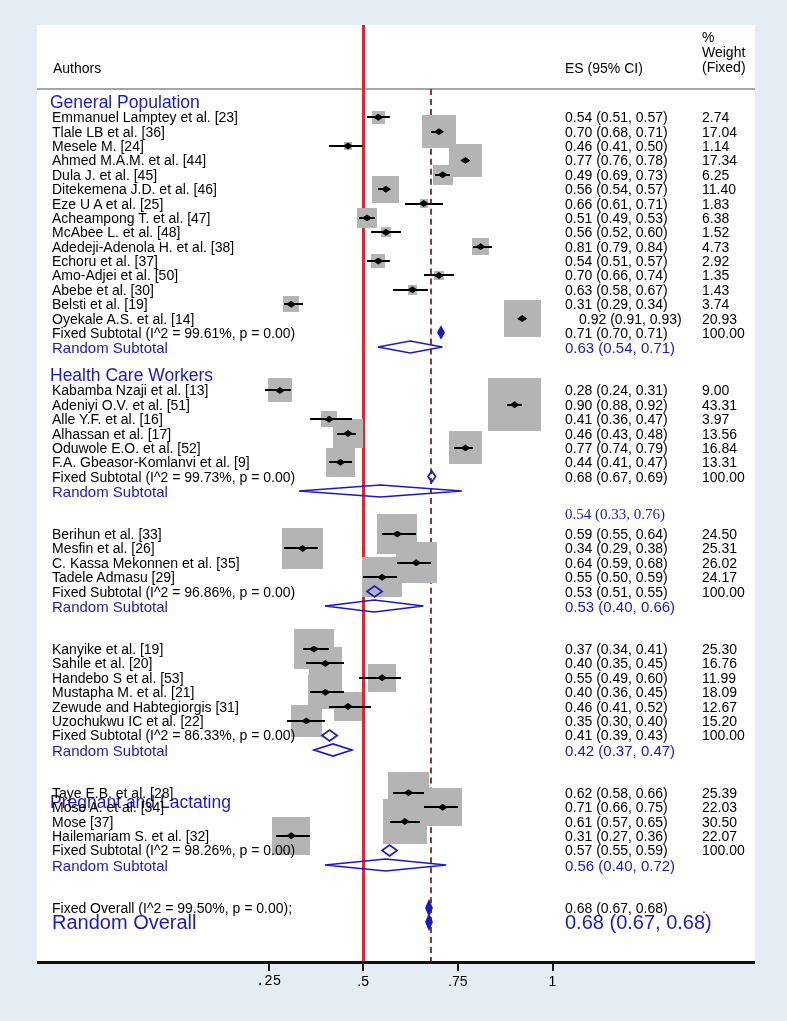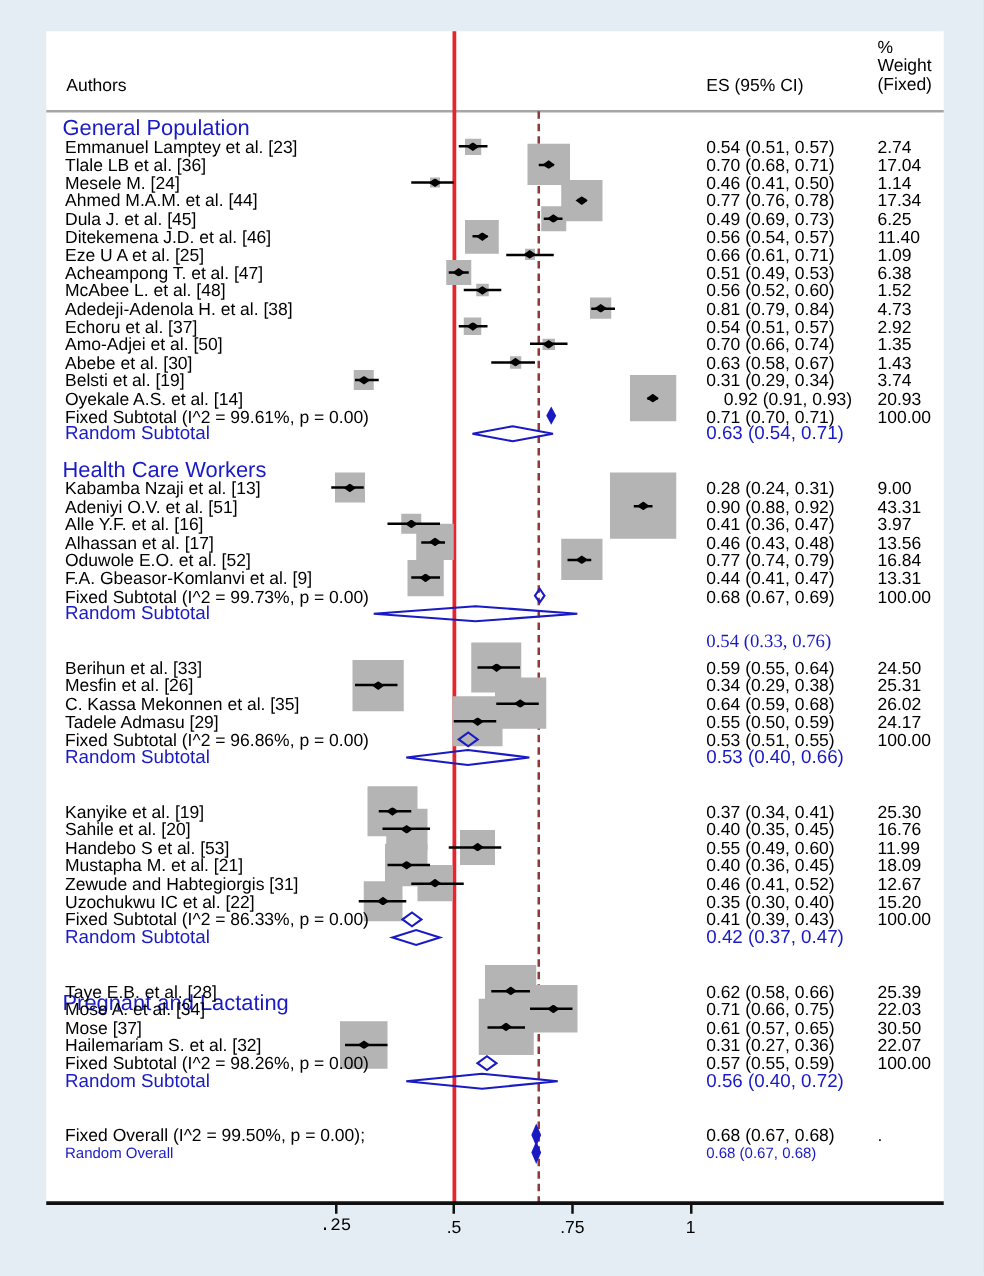--- a/index.html
+++ b/index.html
@@ -4,21 +4,21 @@
 <style>
   html,body{margin:0;padding:0;}
   body{font-family:"Liberation Sans", sans-serif; background:#cfd8df;}
   #frame{position:relative; width:787px; height:1021px; background:#E3EDF3; overflow:hidden;}
   #plot-area{position:absolute; left:37px; top:25px; width:718px; height:938px; background:#ffffff;}
   .abs{position:absolute;}
   .rowtext{position:absolute; white-space:nowrap; line-height:1; transform:translateY(-50%);}
   .study-label{font-size:14px; color:#000;}
   .section-label{font-size:17.5px; color:#1A1AC4;}
   .random-label{font-size:15px; color:#1A1AC4;}
-  .overall-random-label{font-size:12px; color:#1A1AC4;}
+  .overall-random-label{font-size:20px; color:#1A1AC4;}
   .es-col{left:528px;}
   .wt-col{left:665px;}
   #header-sep{position:absolute; left:0; top:63px; width:718px; height:2px; background:#a6a6a6;}
   #axis-line{position:absolute; left:0; top:936px; width:718px; height:2px; background:#101010;}
   #ref-solid{position:absolute; top:0; width:3px; height:938px; background:#E8232B;}
   #ref-dashed{position:absolute; top:64px; height:874px; width:0; border-left:2px dashed #8F3838;}
   .hdr{position:absolute; font-size:14px; color:#000; line-height:1;}
   #weight-hdr{line-height:15px; white-space:pre-line;}
   .ci-line{position:absolute; height:2px; background:#000;}
   .wbox{position:absolute; background:#b4b4b4;}
@@ -107,21 +107,21 @@
         <div class="rowtext study-label wt-col" style="top: 149.85px;">6.25</div>
         <div class="ci-line" style="left: 341.323px; top: 163.22px; width: 11.361px;"></div>
         <div class="pt-marker" style="left: 343.897px; top: 160.72px;"></div>
         <div class="rowtext study-label" style="left: 15px; top: 164.22px;">Ditekemena J.D. et al. [46]</div>
         <div class="rowtext study-label es-col" style="top: 164.22px;">0.56 (0.54, 0.57)</div>
         <div class="rowtext study-label wt-col" style="top: 164.22px;">11.40</div>
         <div class="ci-line" style="left: 367.832px; top: 177.59px; width: 37.87px;"></div>
         <div class="pt-marker" style="left: 381.767px; top: 175.09px;"></div>
         <div class="rowtext study-label" style="left: 15px; top: 178.59px;">Eze U A et al. [25]</div>
         <div class="rowtext study-label es-col" style="top: 178.59px;">0.66 (0.61, 0.71)</div>
-        <div class="rowtext study-label wt-col" style="top: 178.59px;">1.09</div>
+        <div class="rowtext study-label wt-col" style="top: 178.59px;">1.83</div>
         <div class="ci-line" style="left: 322.388px; top: 191.96px; width: 15.148px;"></div>
         <div class="pt-marker" style="left: 324.962px; top: 189.46px;"></div>
         <div class="rowtext study-label" style="left: 15px; top: 192.96px;">Acheampong T. et al. [47]</div>
         <div class="rowtext study-label es-col" style="top: 192.96px;">0.51 (0.49, 0.53)</div>
         <div class="rowtext study-label wt-col" style="top: 192.96px;">6.38</div>
         <div class="ci-line" style="left: 333.749px; top: 206.33px; width: 30.296px;"></div>
         <div class="pt-marker" style="left: 343.897px; top: 203.83px;"></div>
         <div class="rowtext study-label" style="left: 15px; top: 207.33px;">McAbee L. et al. [48]</div>
         <div class="rowtext study-label es-col" style="top: 207.33px;">0.56 (0.52, 0.60)</div>
         <div class="rowtext study-label wt-col" style="top: 207.33px;">1.52</div>

